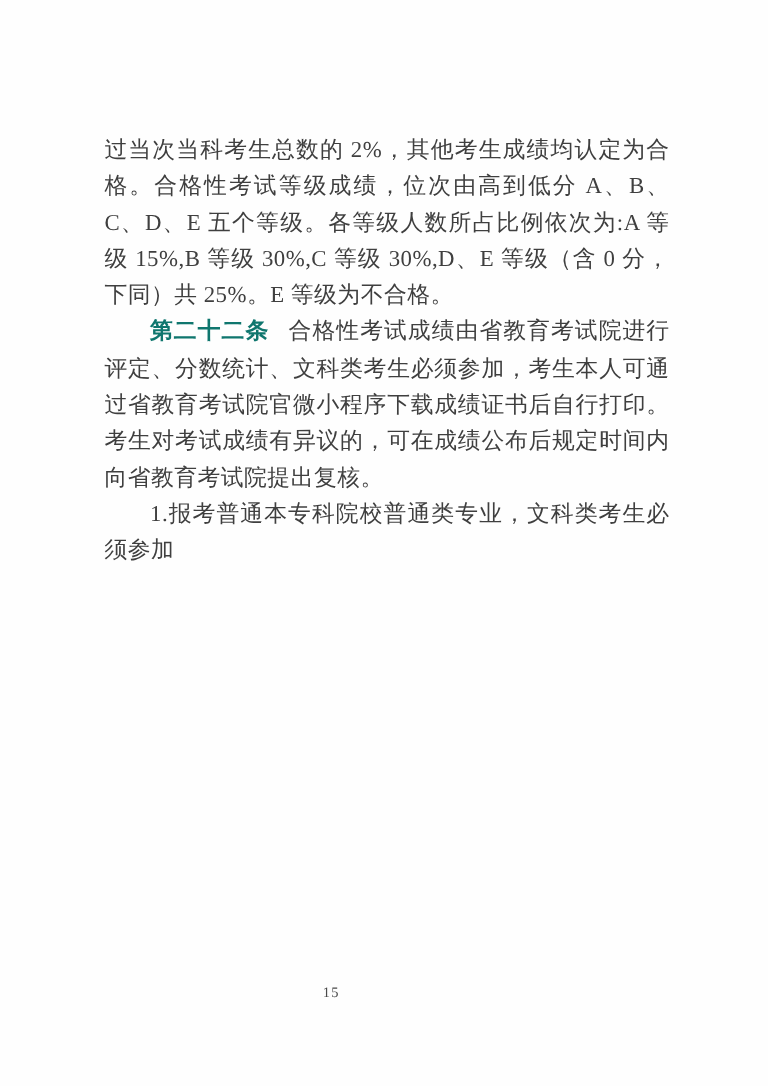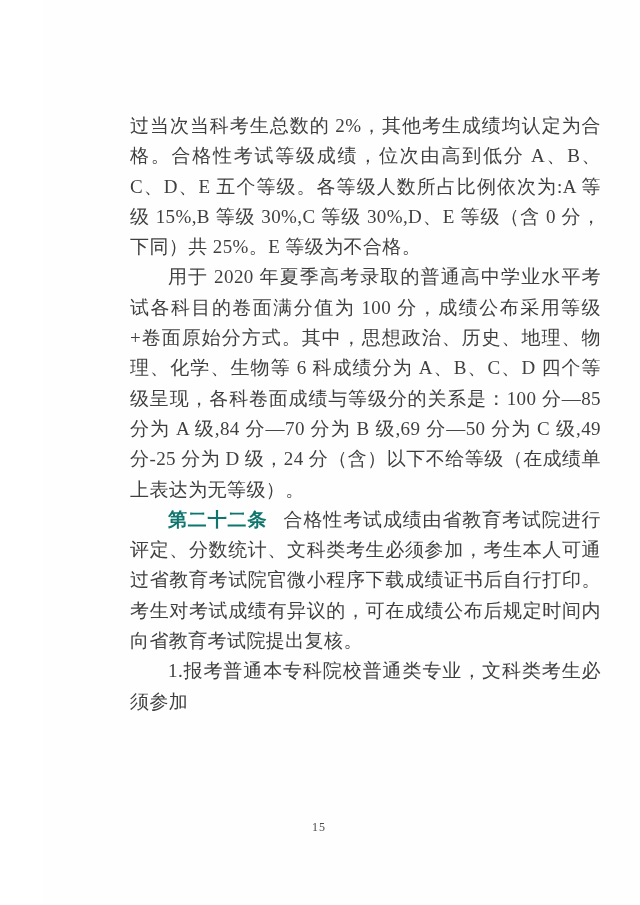--- a/index.html
+++ b/index.html
@@ -11,21 +11,20 @@
     height: 905px;
     background: #ffffff;
     position: relative;
     overflow: hidden;
     font-family: "Liberation Serif", "DejaVu Serif", serif;
   }
   .page {
     position: absolute;
     inset: 0;
     background: #fefefe;
-    margin-left: 43px;
   }
   .text-block {
     position: absolute;
     left: 87px;
     top: 111px;
     width: 471px;
     font-size: 19px;
     line-height: 30.3px;
     color: #3f3f3f;
     text-align: justify;
@@ -56,21 +55,20 @@
 </style>
 </head>
 <body>
 
 <div class="page">
 
   <div class="text-block">
 
     <p class="para">过当次当科考生总数的 2%，其他考生成绩均认定为合格。合格性考试等级成绩，位次由高到低分 A、B、C、D、E 五个等级。各等级人数所占比例依次为:A 等级 15%,B 等级 30%,C 等级 30%,D、E 等级（含 0 分，下同）共 25%。E 等级为不合格。</p>
 
-    <p class="para indent">用于 2020 年夏季高考录取的普通高中学业水平考试各科目的卷面满分值为 100 分，成绩公布采用等级+卷面原始分方式。其中，思想政治、历史、地理、物理、化学、生物等 6 科成绩分为 A、B、C、D 四个等级呈现，各科卷面成绩与等级分的关系是：100 分—85 分为 A 级,84 分—70 分为 B 级,69 分—50 分为 C 级,49 分-25 分为 D 级，24 分（含）以下不给等级（在成绩单上表达为无等级）。</p>
 
     <p class="para indent"><span class="lead">第二十二条</span><span>合格性考试成绩由省教育考试院进行评定、分数统计、文科类考生必须参加，考生本人可通过省教育考试院官微小程序下载成绩证书后自行打印。考生对考试成绩有异议的，可在成绩公布后规定时间内向省教育考试院提出复核。</span></p>
 
 
     <p class="para indent">1.报考普通本专科院校普通类专业，文科类考生必须参加</p>
 
   </div>
 
   <div class="footer">15</div>
 

